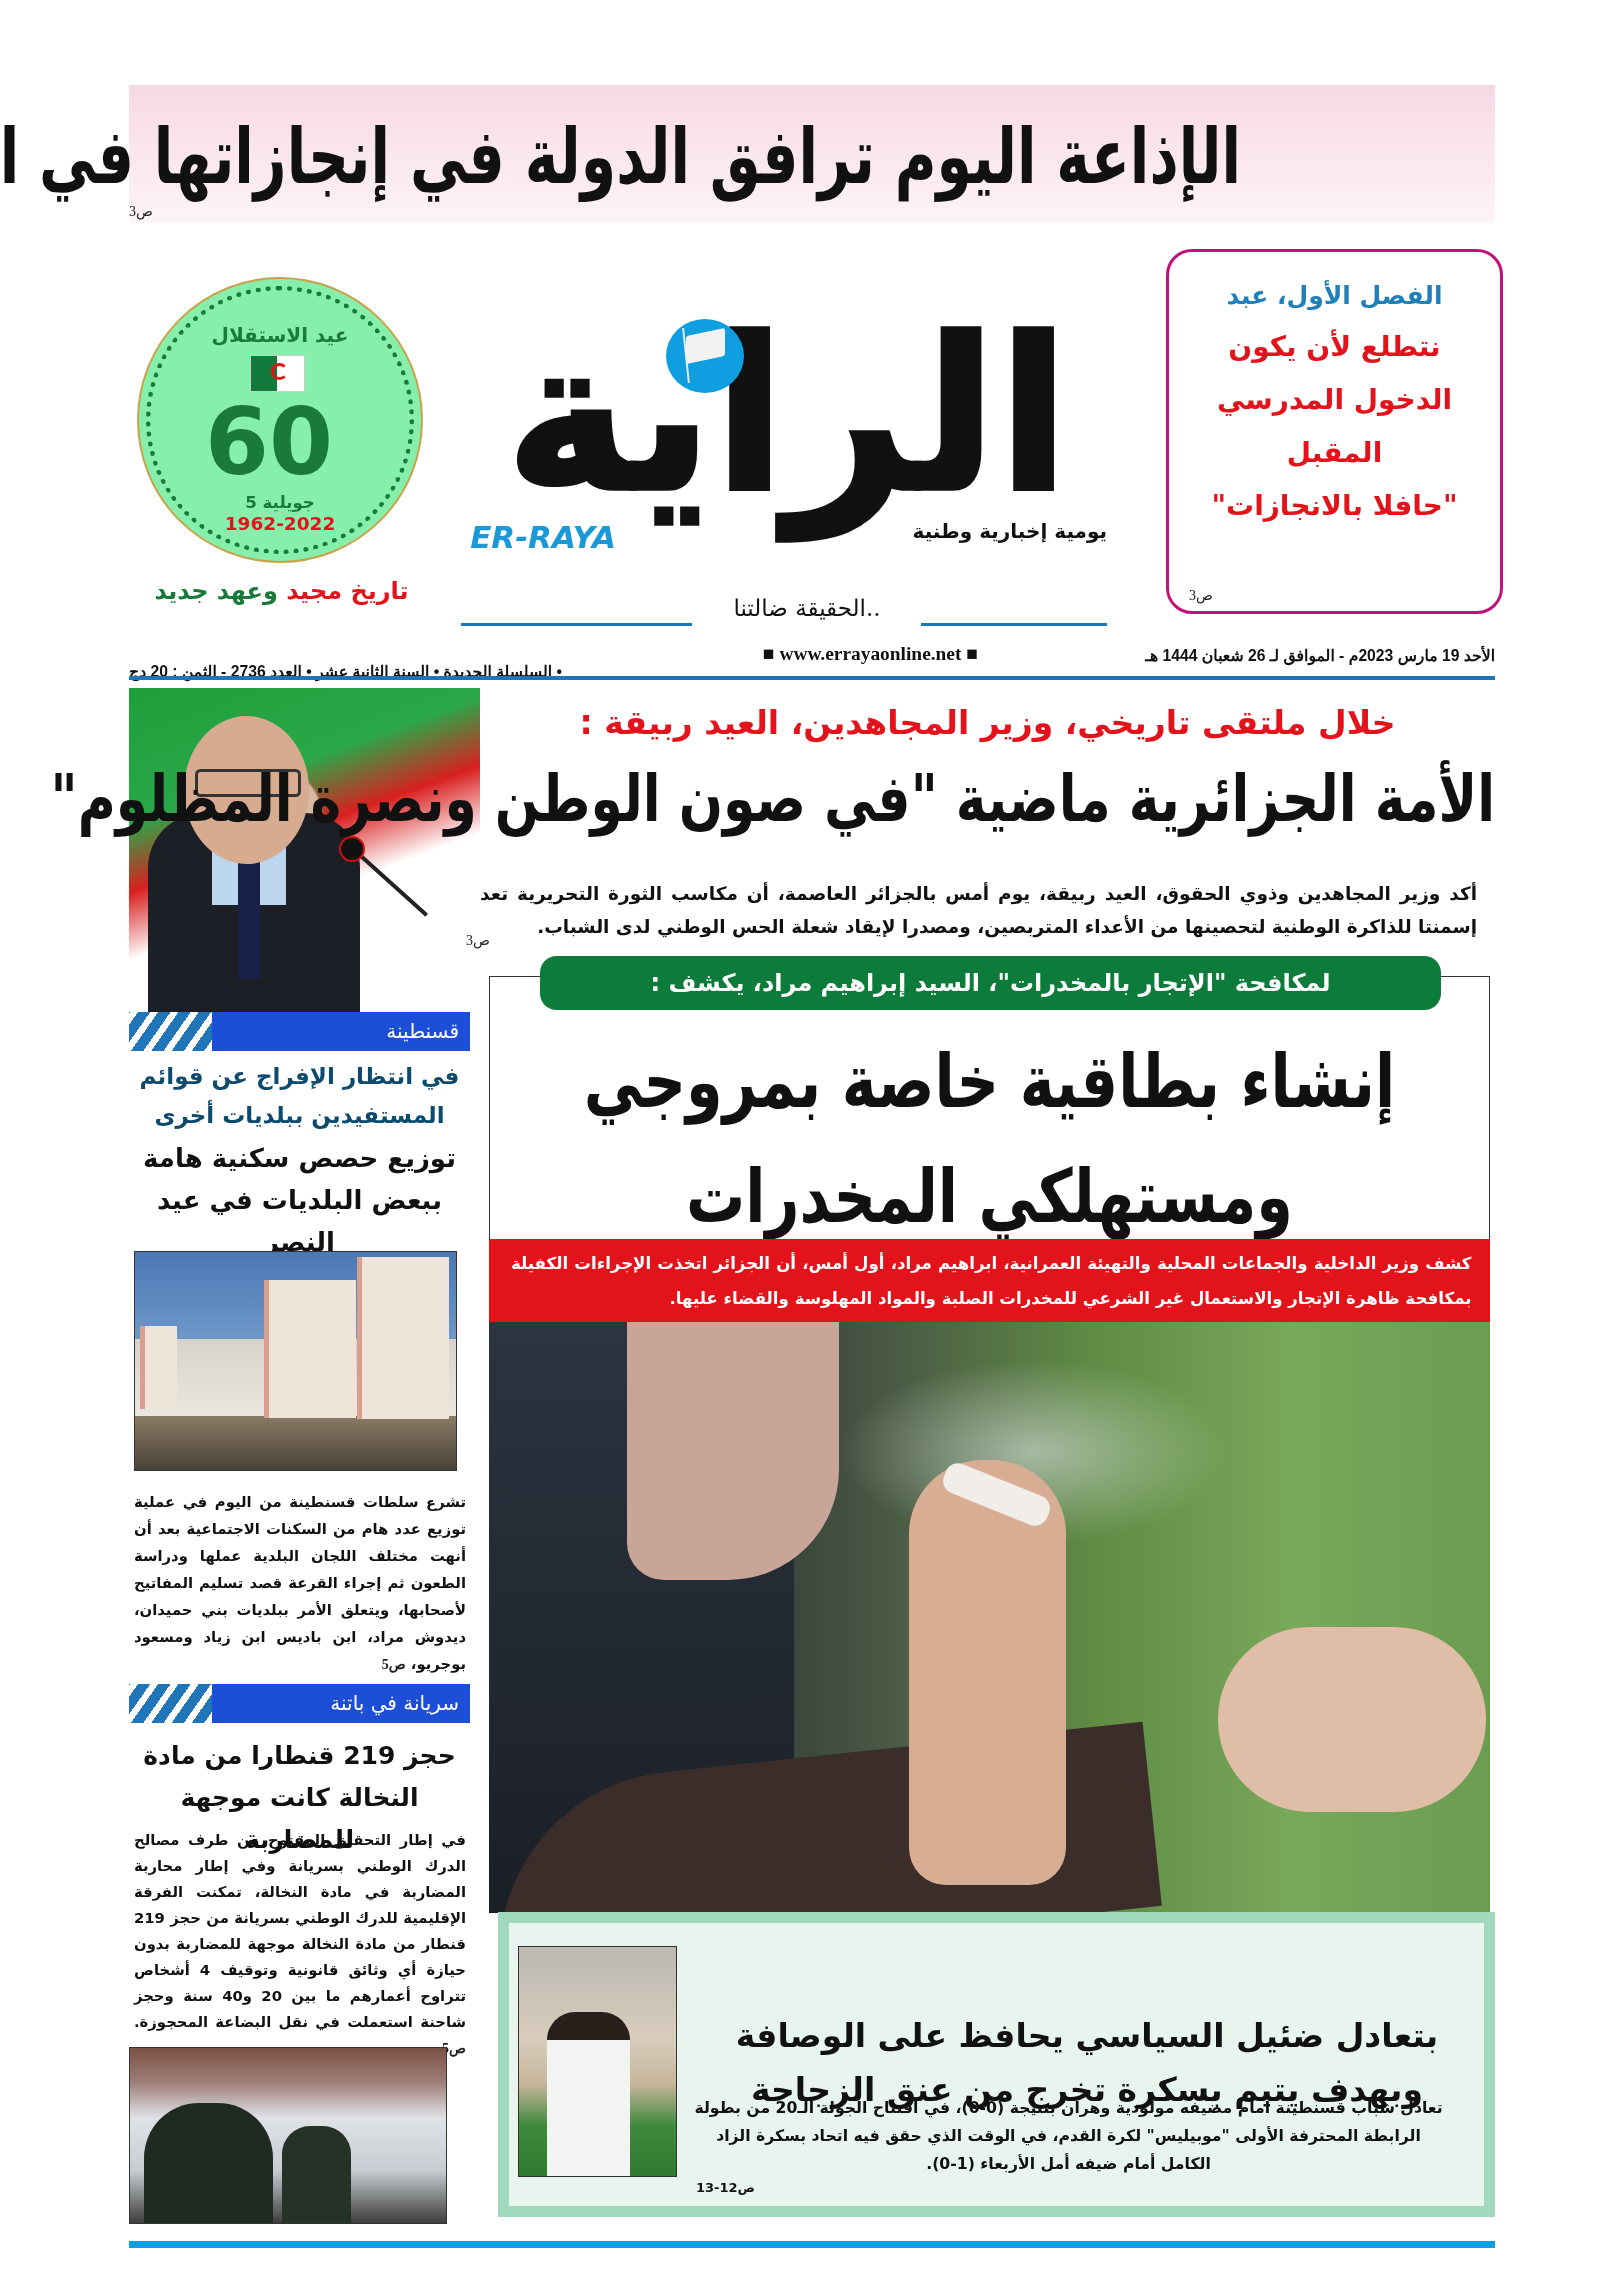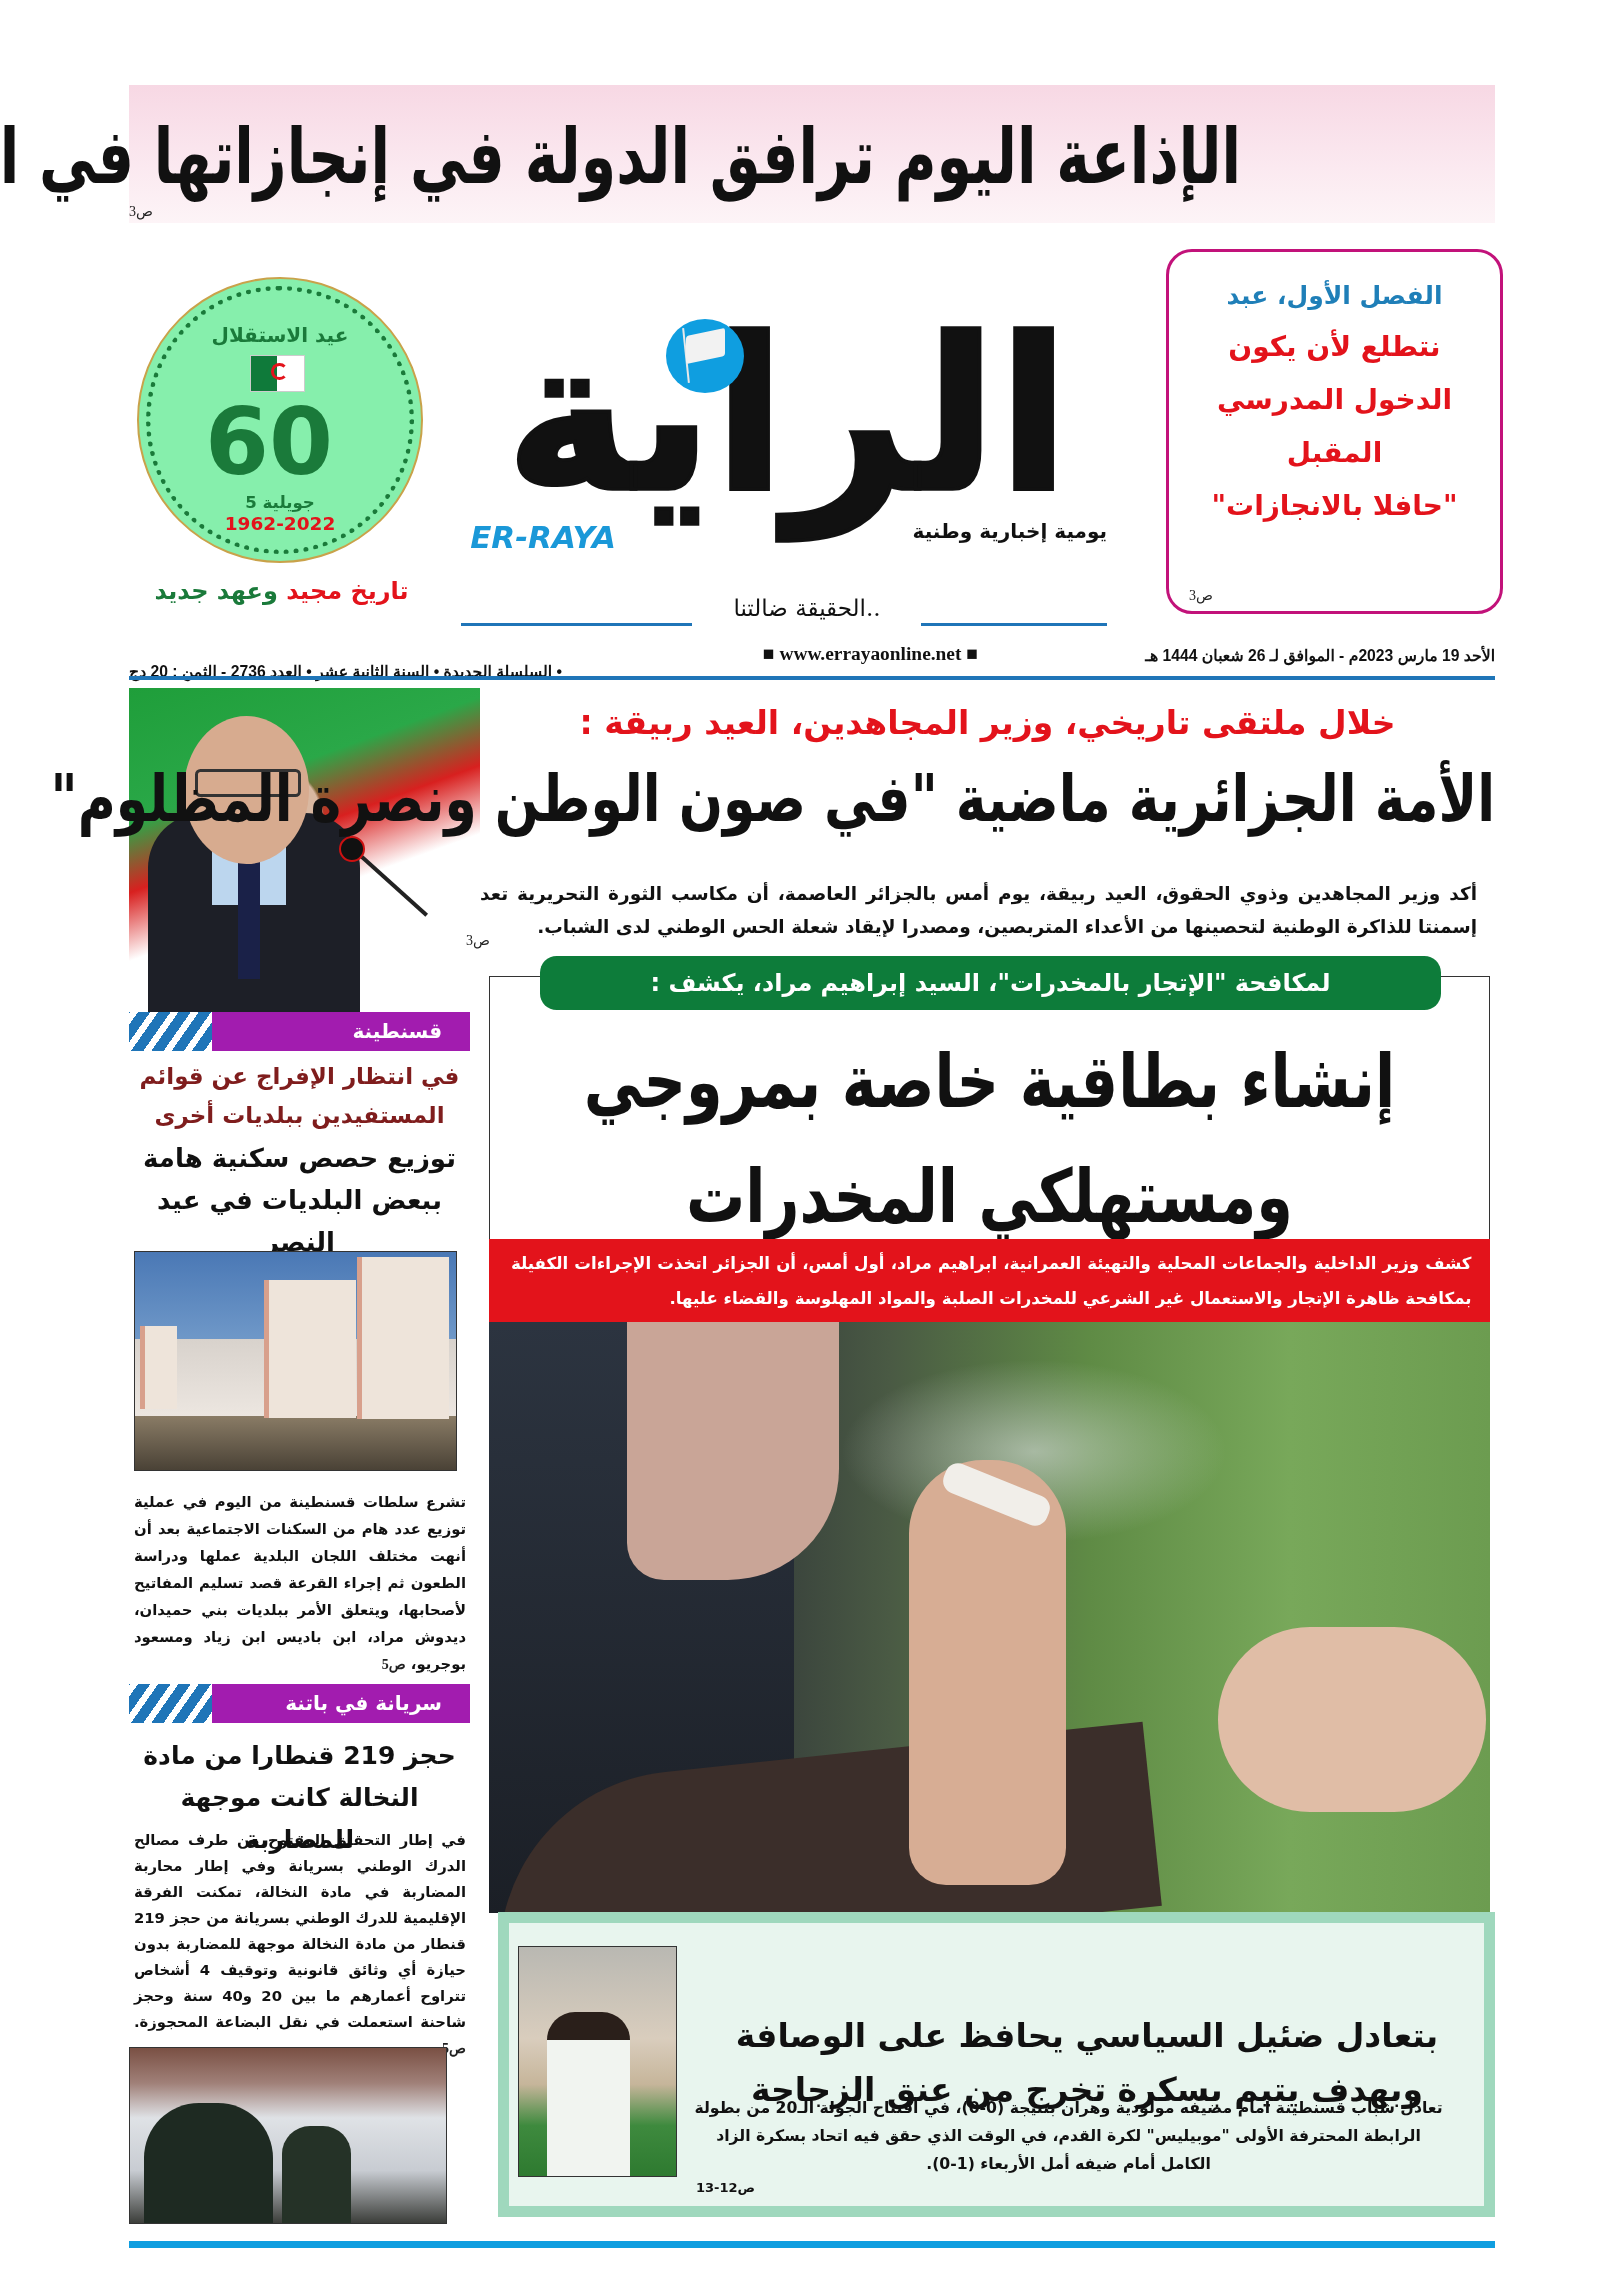--- a/index.html
+++ b/index.html
@@ -92,26 +92,26 @@
     background: linear-gradient(90deg, #3a3e44 0%, #2c3036 20%, #4a5a44 40%, #5f8b45 60%, #78a85a 80%, #6c9c50 100%); }
   .photo-smoke .hood { position:absolute; left: 0; top: 0; width: 305px; height: 591px; background: linear-gradient(180deg,#2c3440,#1b1f26); border-radius: 0 129px 0 0; }
   .photo-smoke .face { position:absolute; left: 138px; top: 0; width: 212px; height: 258px; background:#c9a597; border-radius: 0 0 111px 37px; }
   .photo-smoke .collar { position:absolute; left: 0; top: 434px; width: 665px; height: 185px; background:#3b2e2a; border-radius: 222px 0 0 0; transform: rotate(-6deg); }
   .photo-smoke .hand { position:absolute; left: 420px; top: 138px; width: 157px; height: 425px; background:#d7ad94; border-radius: 74px 74px 37px 37px; }
   .photo-smoke .hand2 { position:absolute; left: 729px; top: 305px; width: 268px; height: 185px; background:#e0bda6; border-radius: 92px; }
   .photo-smoke .cig { position:absolute; left: 452px; top: 157px; width: 111px; height: 31px; background:#f1eee9; border-radius: 13px; transform: rotate(22deg); }
   .photo-smoke .smoke { position:absolute; left: 351px; top: 37px; width: 388px; height: 185px; background: radial-gradient(ellipse, rgba(220,225,225,.6), rgba(220,225,225,0) 70%); }
 
   
-  .section-bar { left: 129px; width: 341px; height: 39px; background:#a21caf; color:#fff; font-weight:bold; font-size: 20px; line-height: 39px; padding-right: 28px; overflow:hidden; }
+  .section-bar { left: 129px; width: 341px; height: 39px; background:#1d4ed8; color:#fff; font-weight:normal; font-size: 20px; line-height: 39px; padding-right: 11px; overflow:hidden; }
   .section-bar .stripes { position:absolute; left: 0; top: 0; width: 83px; height: 39px;
     background: repeating-linear-gradient(-55deg, #ffffff 0 6.5px, #1f75b8 6.5px 16.6px); }
   .sec-1 { top: 1012px; }
   .sec-2 { top: 1684px; }
-  .left-kicker { left: 129px; width: 341px; text-align:center; color:#7f1d1d; font-weight:bold; font-size: 23px; line-height: 39px; }
+  .left-kicker { left: 129px; width: 341px; text-align:center; color:#0c4a6e; font-weight:bold; font-size: 23px; line-height: 39px; }
   .left-headline { left: 129px; width: 341px; text-align:center; color:#111; font-weight:bold; font-size: 26px; line-height: 42px; }
   .left-body { left: 134px; width: 332px; text-align: justify; text-align-last: right; font-weight:bold; font-size: 14.8px; line-height: 27px; color:#111; }
   .photo-housing { left: 134px; top: 1251px; width: 323px; height: 220px; border: 1.8px solid #333; overflow:hidden;
     background: linear-gradient(180deg, #4a78b5 0%, #6f98c8 40%, #d8d2cc 40%, #ece6e0 75%, #8a7c66 75%, #4a4236 100%); }
   .photo-housing .bldg { position:absolute; top: 28px; background: #eee4da; border-left: 5.5px solid #d8a08c; }
   .photo-housing .b1 { left: 129px; width: 92px; height: 138px; }
   .photo-housing .b2 { left: 222px; width: 92px; height: 162px; top: 4.6px; }
   .photo-housing .b3 { left: 4.6px; width: 37px; height: 83px; top: 74px; }
   .photo-gendarme { left: 129px; top: 2047px; width: 318px; height: 177px; border: 1.8px solid #333; overflow:hidden;
     background: linear-gradient(180deg, #7a5044 0%, #a08078 20%, #dfe2e6 40%, #c8ccd2 70%, #3c3e3a 100%); }

